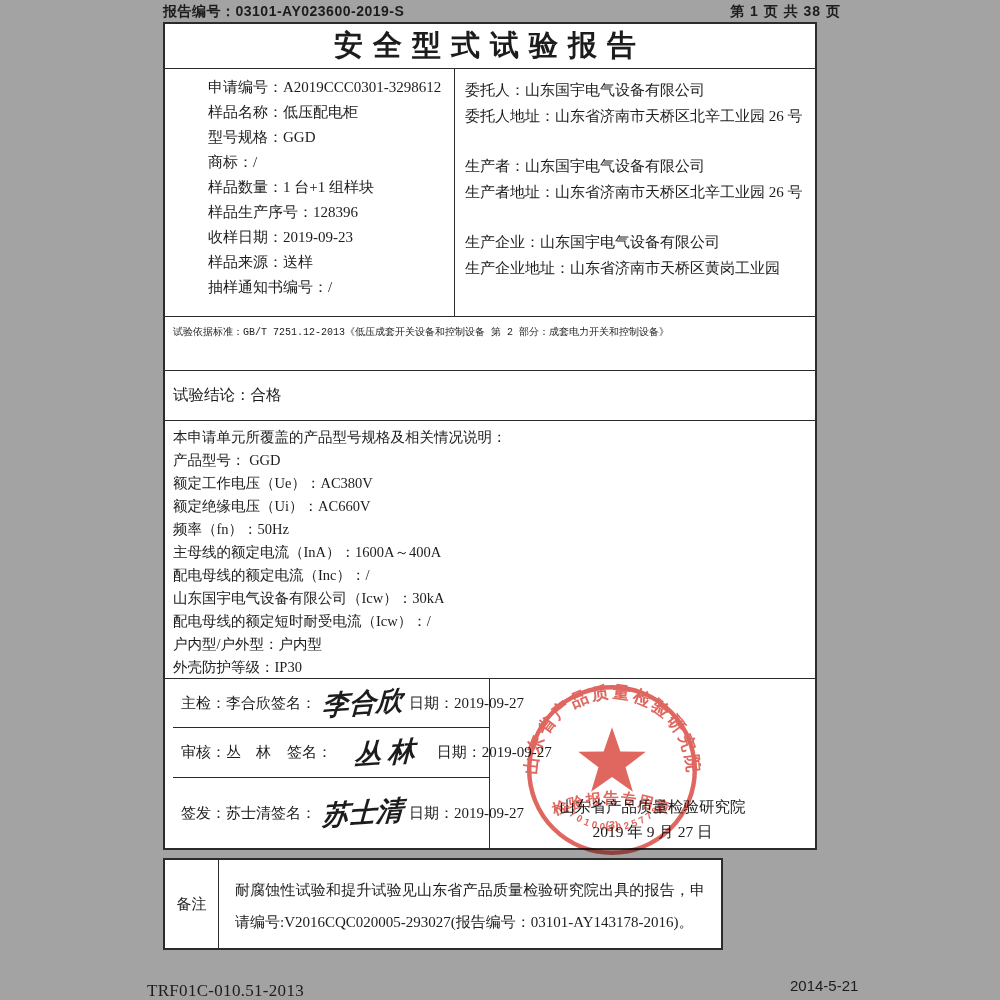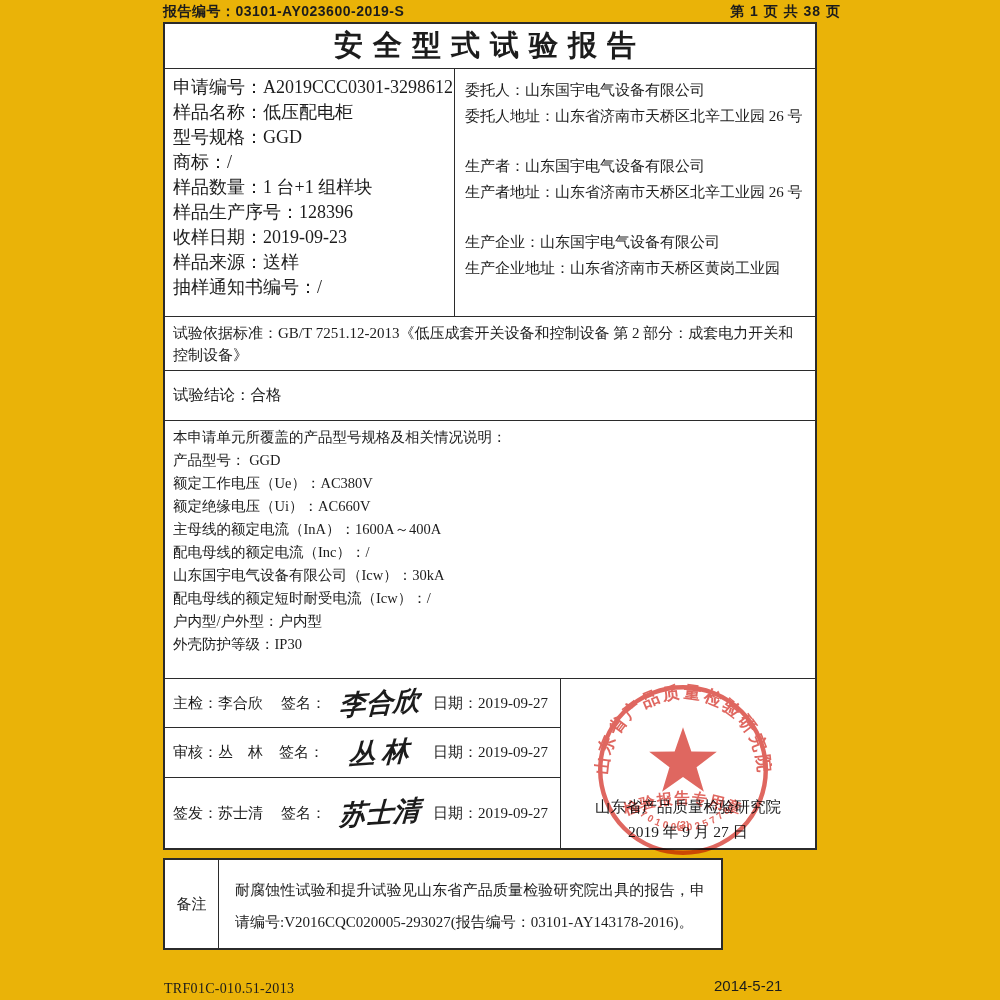--- a/index.html
+++ b/index.html
@@ -3,73 +3,73 @@
 <meta charset="utf-8">
 <style>
   * { margin:0; padding:0; box-sizing:border-box; }
   html,body { width:1000px; height:1000px; }
   body {
     background:#ffffff;
     font-family:"Liberation Serif", serif;
     color:#1c1c1c;
     position:relative;
   }
-  .page { position:absolute; left:0; top:0; width:1000px; height:1000px; background:#eab308; }
+  .page { position:absolute; left:0; top:0; width:1000px; height:1000px; background:#a3a3a3; }
 
   
   .top-header { position:absolute; left:163px; top:3px; width:678px; display:flex; justify-content:space-between; }
   .report-no { font-family:"Liberation Sans", sans-serif; font-weight:bold; font-size:14px; letter-spacing:0.5px; }
   .page-info { font-family:"Liberation Sans", sans-serif; font-weight:bold; font-size:14px; letter-spacing:1px; }
 
   
   .doc { position:absolute; left:163px; top:22px; width:654px; border:2px solid #2b2b2b; background:#fff; }
   .row { border-top:1px solid #2b2b2b; }
   .row:first-child { border-top:none; }
 
   .title-box { height:44px; display:flex; align-items:center; justify-content:center; }
   .doc-title { font-family:"Liberation Sans", sans-serif; font-weight:bold; font-size:29px; letter-spacing:10px; }
 
   .info-row { height:248px; display:flex; }
   .info-left { width:290px; border-right:1px solid #2b2b2b; padding:6px 8px 0 8px; }
-  .info-left .line { font-size:18px; line-height:25px; white-space:nowrap; }
+  .info-left .line { font-size:15px; line-height:25px; white-space:nowrap;margin-left:35px; }
   .info-right { flex:1; padding:8px 10px 0 10px; }
   .info-right .group { margin-bottom:24px; }
   .info-right .line { font-size:15px; line-height:26px; }
   .info-right .indent { padding-left:150px; }
 
-  .standards-row { height:54px; padding:5px 8px; font-size:15px; line-height:22px; }
+  .standards-row { height:54px; padding:5px 8px; font-size:10px; line-height:22px;font-family:Liberation Mono, monospace; }
   .conclusion-row { height:50px; padding:14px 8px; font-size:15.5px; }
 
   .product-row { height:258px; padding:5px 8px 0 8px; }
   .product-row .line { font-size:14.5px; line-height:23px; white-space:nowrap; }
 
   .sig-block { height:170px; display:flex; }
-  .sig-left { width:396px; border-right:1px solid #2b2b2b; display:flex; flex-direction:column; }
+  .sig-left { width:325px; border-right:1px solid #2b2b2b; display:flex; flex-direction:column;padding-left:8px; }
   .sig-row { display:flex; align-items:center; border-top:1px solid #2b2b2b; padding:0 12px 0 8px; position:relative; }
   .sig-row:first-child { border-top:none; }
   .sig-row-1 { height:48px; }
   .sig-row-2 { height:50px;gap:16px; }
   .sig-row-3 { flex:1; }
   .sig-role { font-size:15px; width:125px; white-space:nowrap; }
   .sig-label { font-size:15px; white-space:nowrap; }
   .sig-hand { font-size:27px; font-weight:bold; font-style:italic; transform:rotate(-4deg) skewX(-6deg); margin:0 6px; white-space:nowrap; width:110px; text-align:center; }
   .sig-date { font-size:15px; margin-left:auto; white-space:nowrap; }
 
   .stamp-cell { flex:1; position:relative; }
   .stamp-org { position:absolute; bottom:4px; left:0; width:100%; text-align:center; font-size:15.5px; line-height:25px; }
   .stamp-svg { position:absolute; left:33px; top:2px; mix-blend-mode:multiply; opacity:0.92; }
 
   
   .remark { position:absolute; left:163px; top:858px; width:560px; height:92px; border:2px solid #2b2b2b; display:flex; background:#fff; }
   .remark-label { width:54px; border-right:1px solid #2b2b2b; display:flex; align-items:center; justify-content:center; font-size:15px; }
   .remark-body { flex:1; padding:14px 16px 0 16px; font-size:15px; line-height:32px; text-align:justify; text-align-last:left; }
 
   
-  .footer-left { position:absolute; left:164px; top:981px; font-size:14px; letter-spacing:0.3px; }
-  .footer-right { position:absolute; left:714px; top:977px; font-family:"Liberation Sans", sans-serif; font-size:15px; }
+  .footer-left { position:absolute; left:147px; top:981px; font-size:17px; letter-spacing:0.3px; }
+  .footer-right { position:absolute; left:790px; top:977px; font-family:"Liberation Sans", sans-serif; font-size:15px; }
 </style>
 </head>
 <body>
 
 <div class="page">
 
   <div class="top-header">
     <span class="report-no">报告编号：03101-AY023600-2019-S</span>
     <span class="page-info">第 1 页  共 38 页</span>
   </div>
@@ -110,20 +110,21 @@
 
     <div class="row standards-row">试验依据标准：GB/T 7251.12-2013《低压成套开关设备和控制设备 第 2 部分：成套电力开关和控制设备》</div>
 
     <div class="row conclusion-row">试验结论：合格</div>
 
     <div class="row product-row">
       <div class="line">本申请单元所覆盖的产品型号规格及相关情况说明：</div>
       <div class="line">产品型号：  GGD</div>
       <div class="line">额定工作电压（Ue）：AC380V</div>
       <div class="line">额定绝缘电压（Ui）：AC660V</div>
+      <div class="line">频率（fn）：50Hz</div>
       <div class="line">主母线的额定电流（InA）：1600A～400A</div>
       <div class="line">配电母线的额定电流（Inc）：/</div>
       <div class="line">山东国宇电气设备有限公司（Icw）：30kA</div>
       <div class="line">配电母线的额定短时耐受电流（Icw）：/</div>
       <div class="line">户内型/户外型：户内型</div>
       <div class="line">外壳防护等级：IP30</div>
     </div>
 
     <div class="row sig-block">
       <div class="sig-left">

